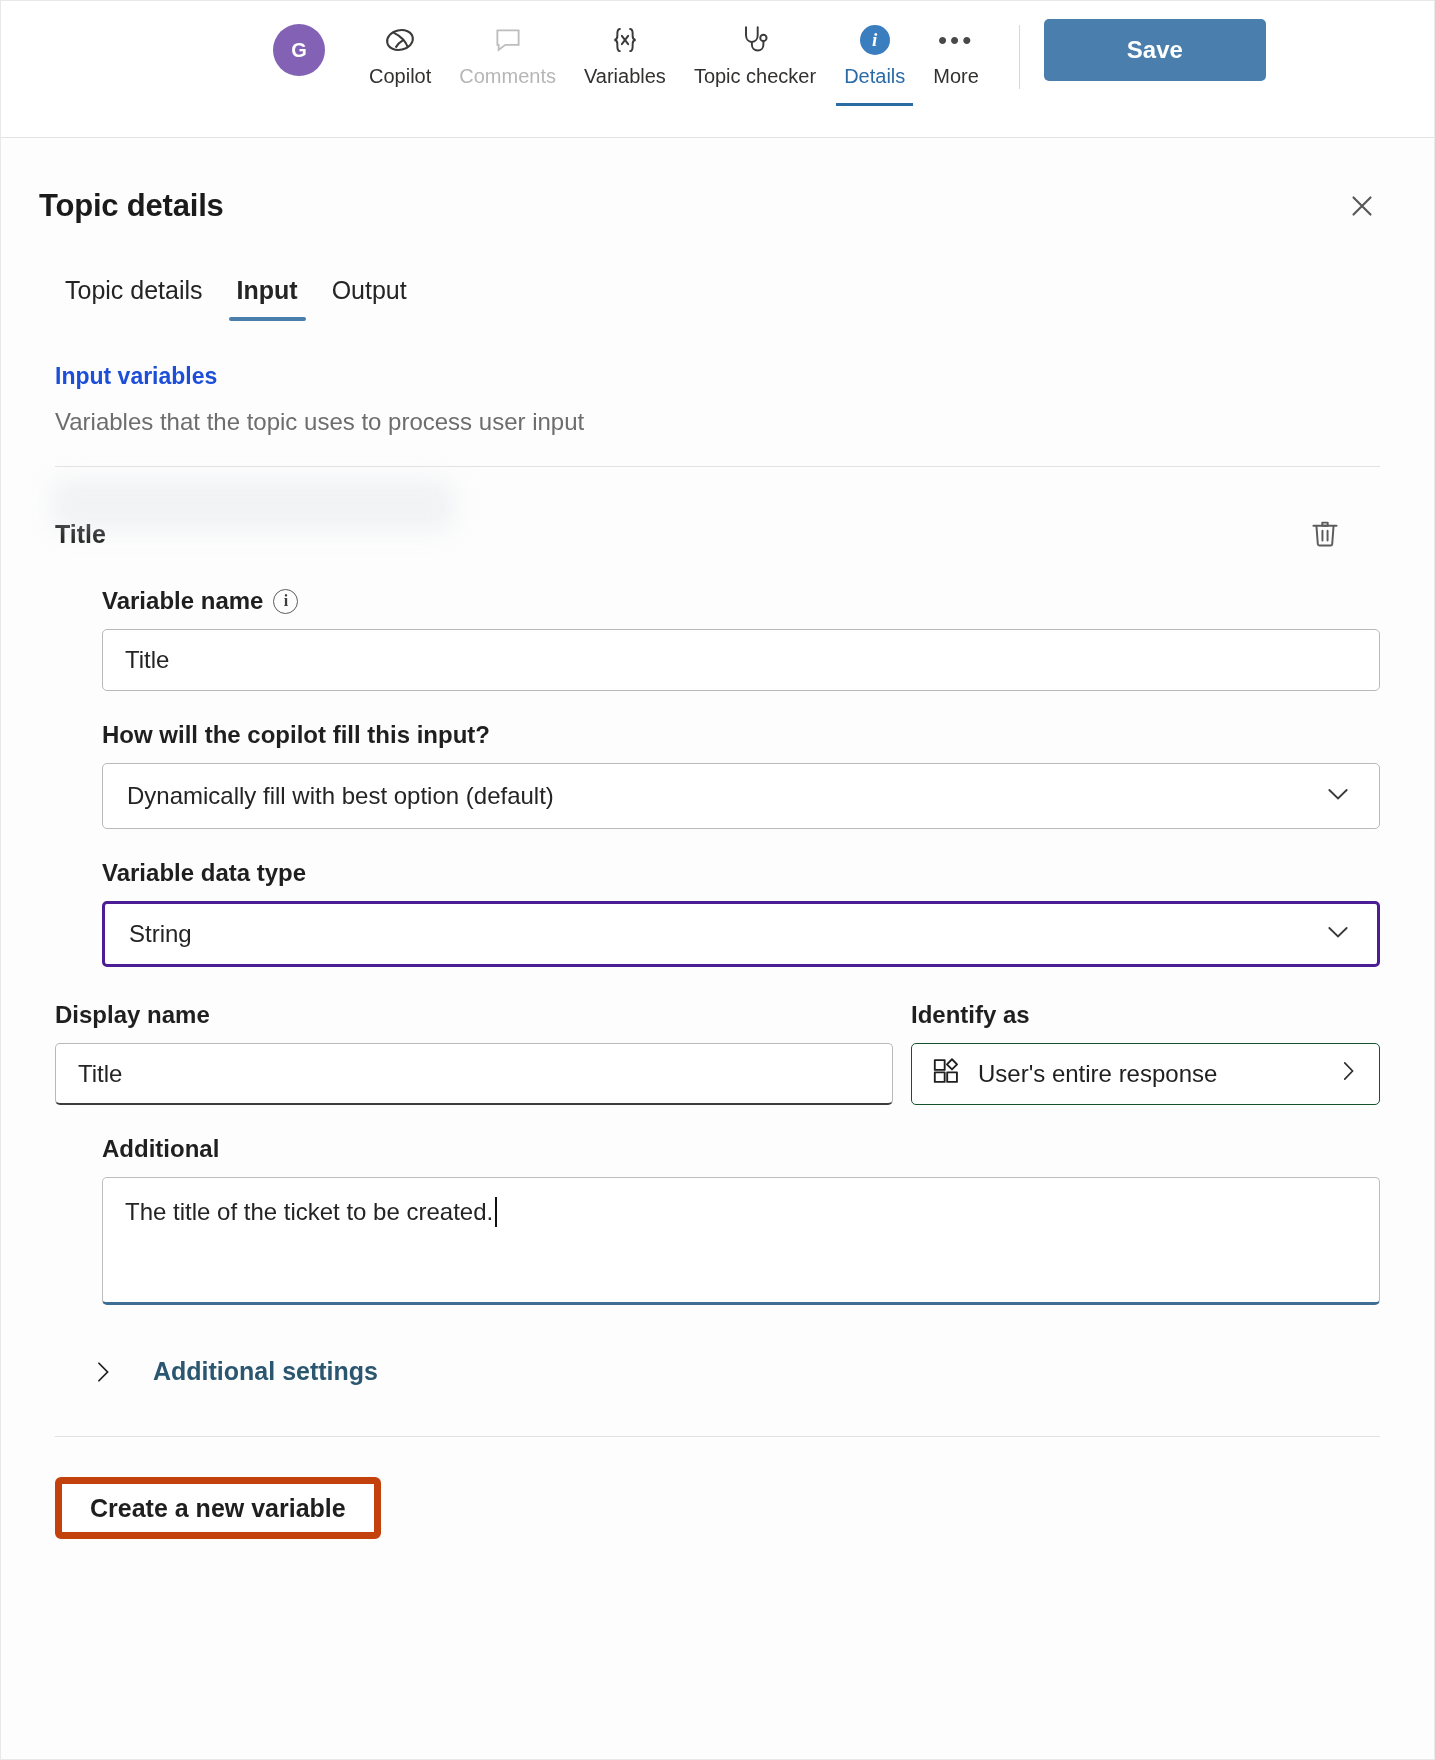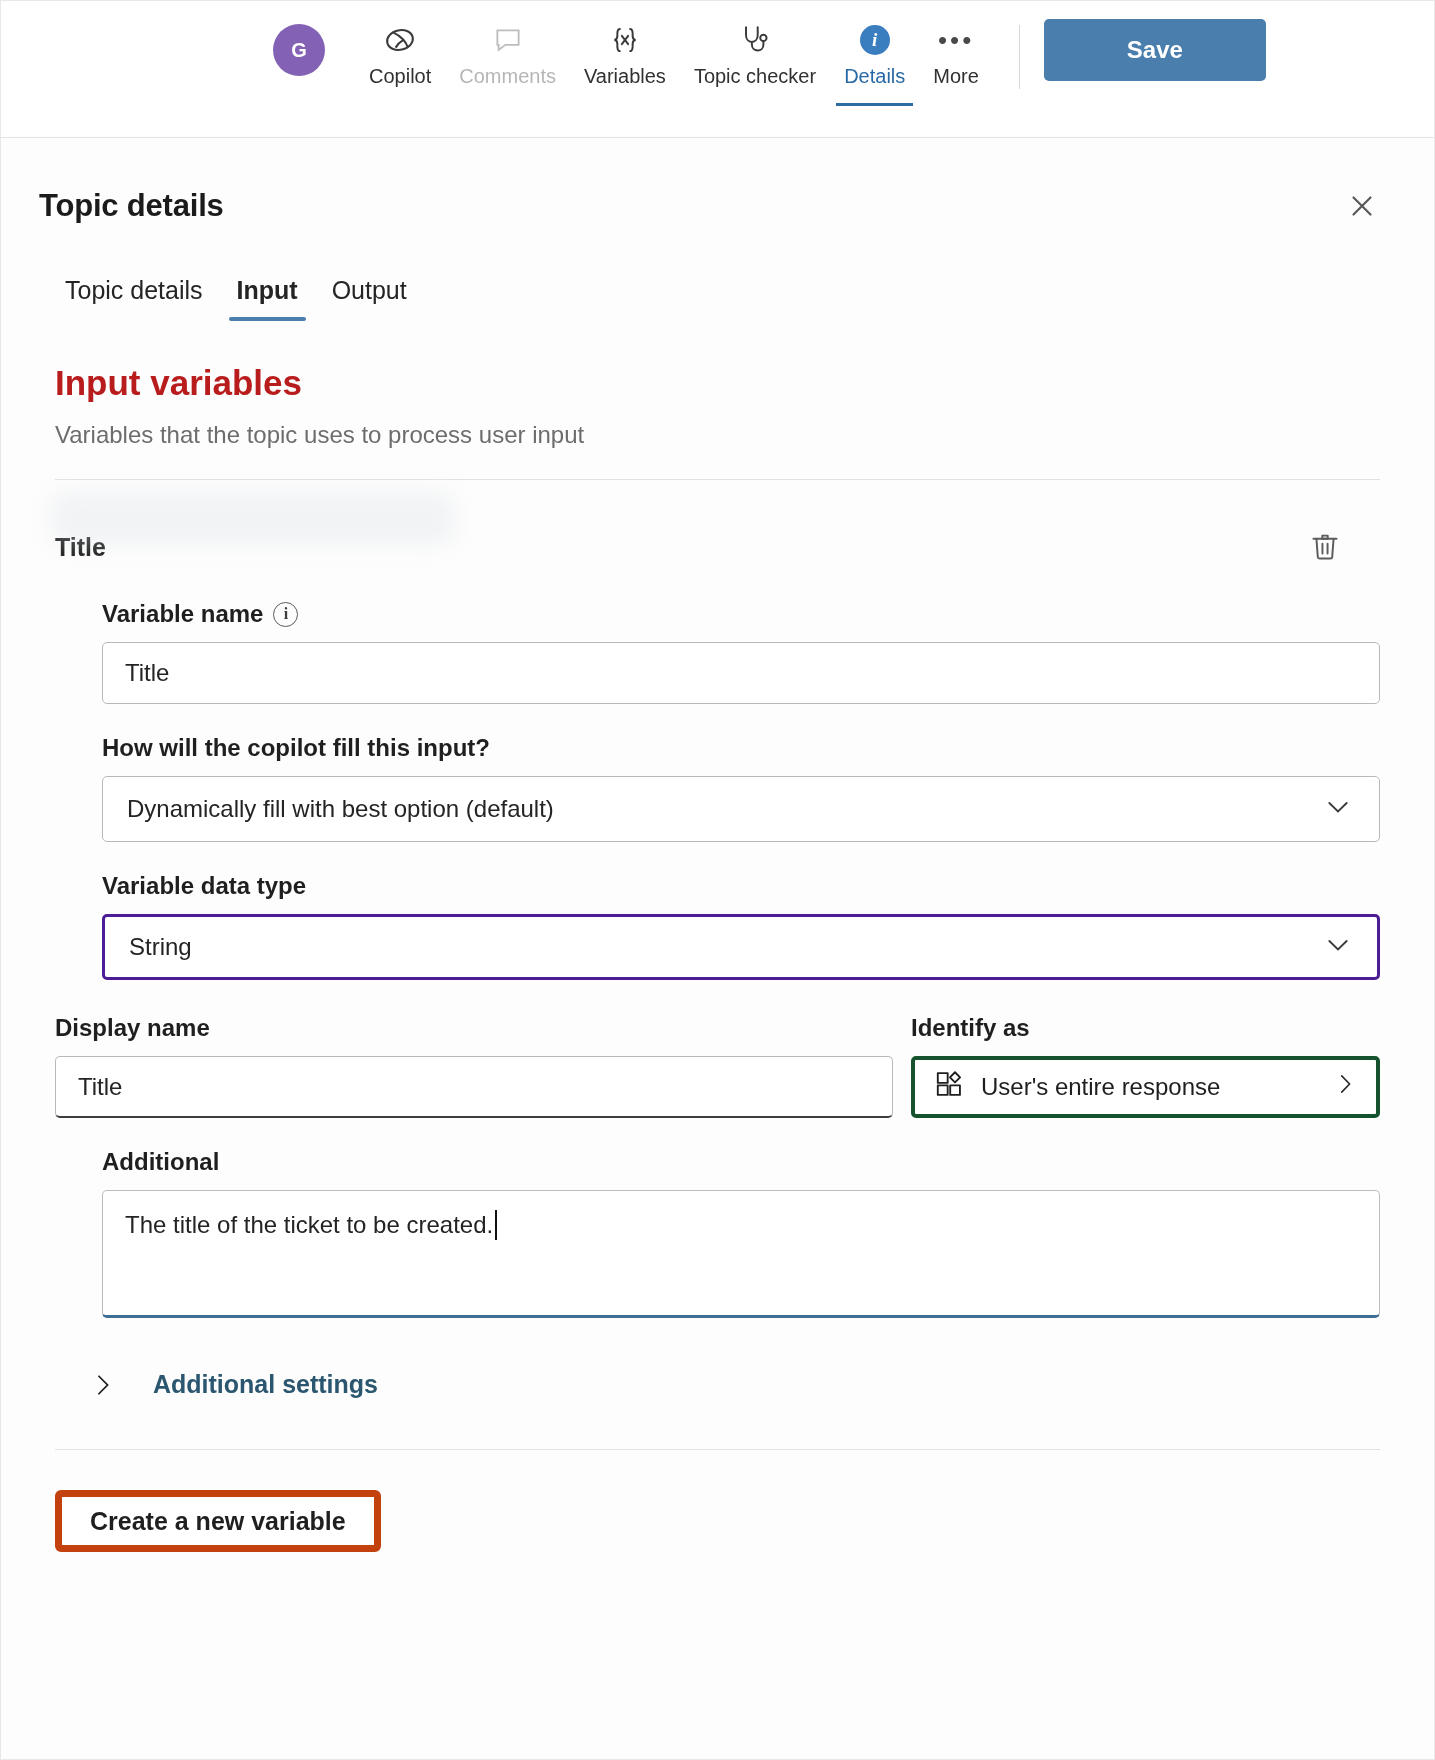--- a/index.html
+++ b/index.html
@@ -156,23 +156,23 @@
   .tab.selected::after {
     content: "";
     position: absolute;
     left: 2px; right: 2px; bottom: 0;
     height: 4px;
     background: #4a7ead;
     border-radius: 2px;
   }
 
   .section-title {
-    font-size: 35px;
-    font-weight: 700;
-    color: #b91c1c;
+    font-size: 23px;
+    font-weight: 700;
+    color: #1d4ed8;
     margin: 42px 0 0 16px;
   }
   .section-sub {
     font-size: 24px;
     color: #6d6d6d;
     margin: 18px 0 0 16px;
   }
 
   .rule {
     height: 1px;
@@ -276,21 +276,21 @@
     display: flex;
     gap: 18px;
     margin-top: 34px;
   }
   .col-left { width: 838px; }
   .col-right { flex: 1; }
 
   .identify-btn {
     width: 100%;
     height: 62px;
-    border: 4px solid #14532d;
+    border: 1px solid #14532d;
     border-radius: 5px;
     background: #fff;
     display: flex;
     align-items: center;
     gap: 16px;
     padding: 16px 18px;
     cursor: pointer;
     font-size: 24px;
     color: #1f1f1f;
   }

